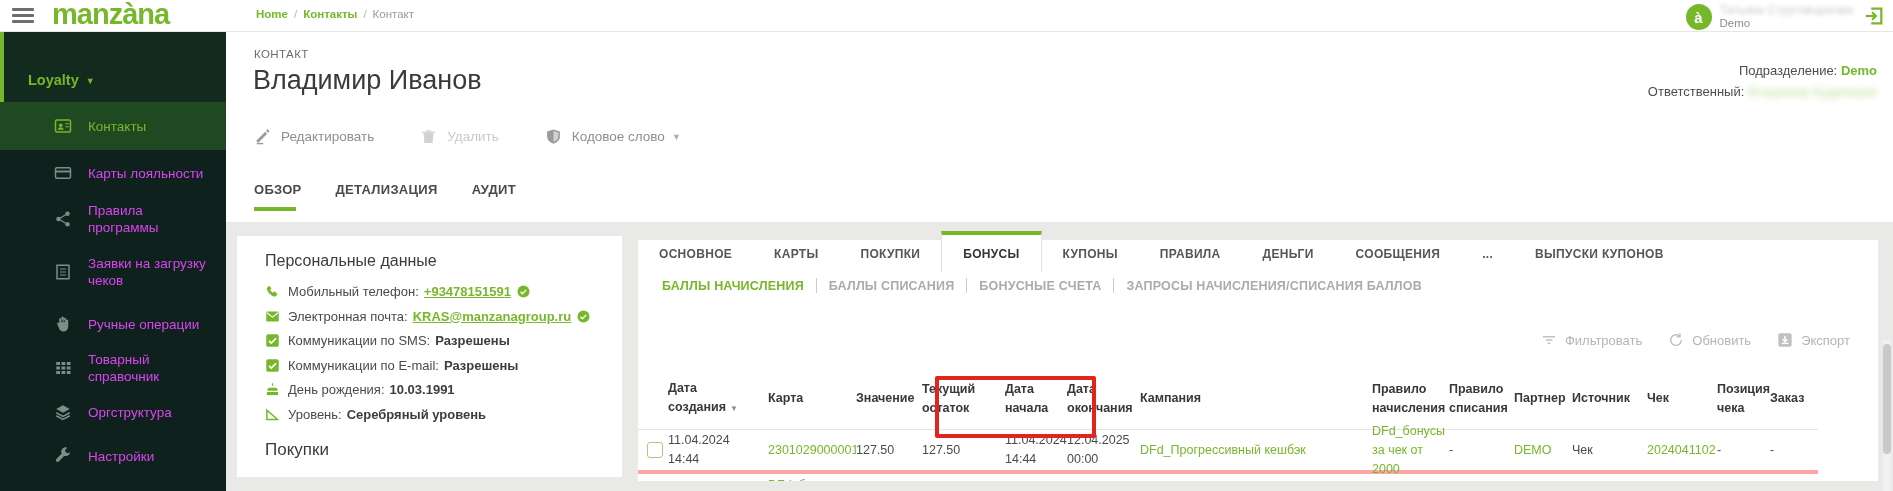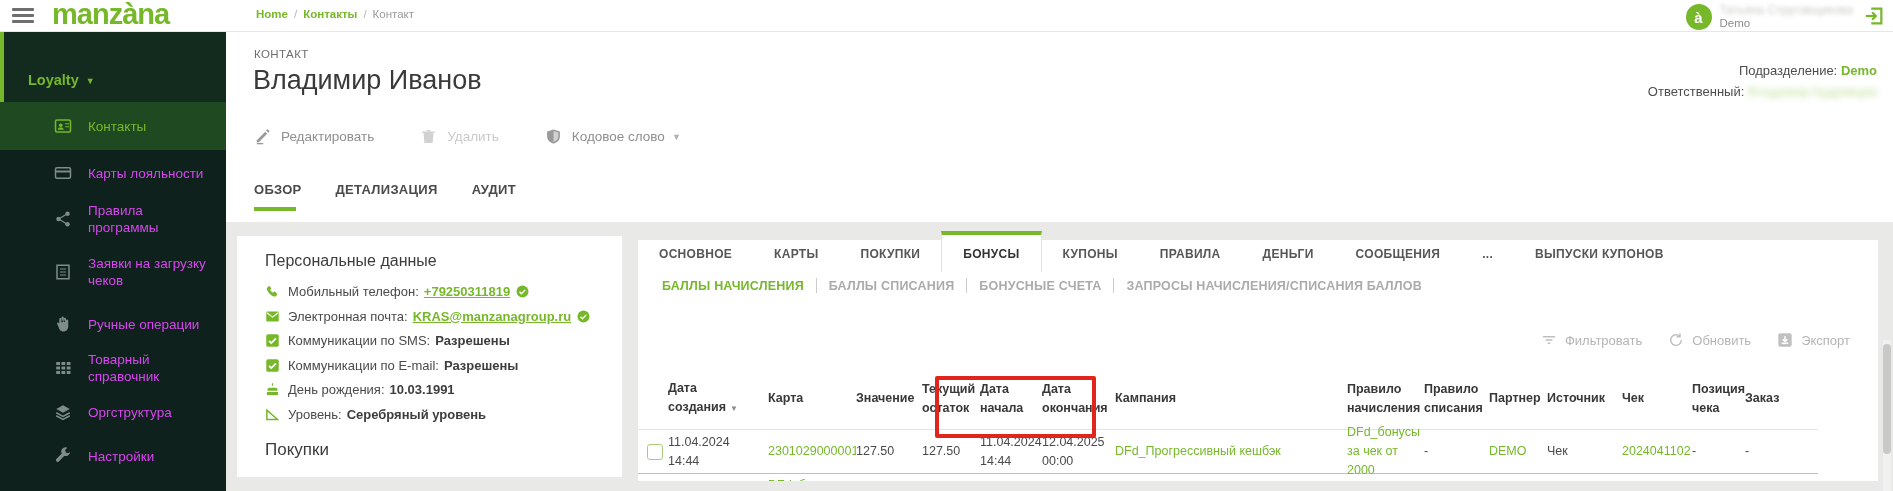--- a/index.html
+++ b/index.html
@@ -81,25 +81,25 @@
   .stab.active { color:#76b82a; }
   .ssep { width:1px; height:15px; background:#cccccc; margin:0 12px; }
   .toolbar { position:absolute; right:28px; top:92px; display:flex; align-items:center; font-size:13px; color:#b5b5b5; }
   .tbtn { display:flex; align-items:center; margin-left:26px; cursor:pointer; }
   .tbtn .ticon { width:16px; height:16px; margin-right:8px; color:#c0c0c0; }
 
   
   .thead { position:absolute; left:0; top:128px; width:1180px; height:62px; display:flex; align-items:center;
            border-bottom:1px solid #e4e4e4; font-size:12.5px; font-weight:bold; color:#383838; }
   .trow  { position:absolute; left:0; top:190px; width:1180px; height:44px; display:flex; align-items:center;
-           border-bottom:1px solid #fca5a5; font-size:12.5px; color:#4a4a4a; }
+           border-bottom:4px solid #fca5a5; font-size:12.5px; color:#4a4a4a; }
   .cell { padding-right:8px; line-height:19px; overflow:hidden; }
   .c-chk{ flex:0 0 30px; padding-left:9px; }
   .c-created{ flex:0 0 100px; } .c-card{ flex:0 0 88px; } .c-value{ flex:0 0 66px; }
-  .c-balance{ flex:0 0 58px; } .c-start{ flex:0 0 62px; } .c-end{ flex:0 0 73px; }
+  .c-balance{ flex:0 0 58px; } .c-start{ flex:0 0 62px;margin-left:25px; } .c-end{ flex:0 0 73px; }
   .c-campaign{ flex:0 0 232px; } .c-accrual{ flex:0 0 77px; } .c-writeoff{ flex:0 0 65px; }
   .c-partner{ flex:0 0 58px; } .c-source{ flex:0 0 75px; } .c-receipt{ flex:0 0 70px; }
   .c-position{ flex:0 0 53px; } .c-order{ flex:0 0 45px; }
   .sortcaret { font-size:8px; color:#8a8a8a; margin-left:4px; }
   .glink { color:#76b82a; text-decoration:none; }
   .chk { width:16px; height:16px; border:1px solid #a9cc7c; border-radius:3px; background:#fff; cursor:pointer; }
   .partialrow { position:absolute; left:130px; top:238px; color:#76b82a; font-size:12.5px; }
 
   
   .redbox { position:absolute; left:935px; top:376px; width:161px; height:62px; border:4px solid #e1251c;
@@ -301,21 +301,21 @@
     <div class="leftcard">
       <div class="pd-title">Персональные данные</div>
 
       <div class="pd-row">
         <span class="picon">
           <svg viewBox="0 0 24 24" fill="currentColor">
               <path d="M6.6 2.8l3 3c.6.6.6 1.5 0 2.1L8.2 9.3c.9 2 2.5 3.6 4.5 4.5l1.4-1.4c.6-.6 1.5-.6 2.1 0l3 3c.6.6.6 1.5 0 2.1l-1.6 1.6c-1 1-2.6 1.3-3.9.7C8.6 17.6 5.4 14.4 3.2 9.3c-.6-1.3-.3-2.9.7-3.9l1.6-1.6c.6-.6 1.5-.6 2.1 0z"></path>
             </svg>
         </span>
         <span class="plabel">Мобильный телефон:</span>
-        <a href="#" class="pval">+79250311819</a>
+        <a href="#" class="pval">+93478151591</a>
         <span class="vbadge">
           <svg viewBox="0 0 24 24" fill="currentColor">
               <circle cx="12" cy="12" r="11"></circle>
               <path d="M6.5 12.5l3.5 3.5 7-7" stroke="#fff" stroke-width="2.6" fill="none"></path>
             </svg>
         </span>
       </div>
 
       <div class="pd-row">
         <span class="picon">

